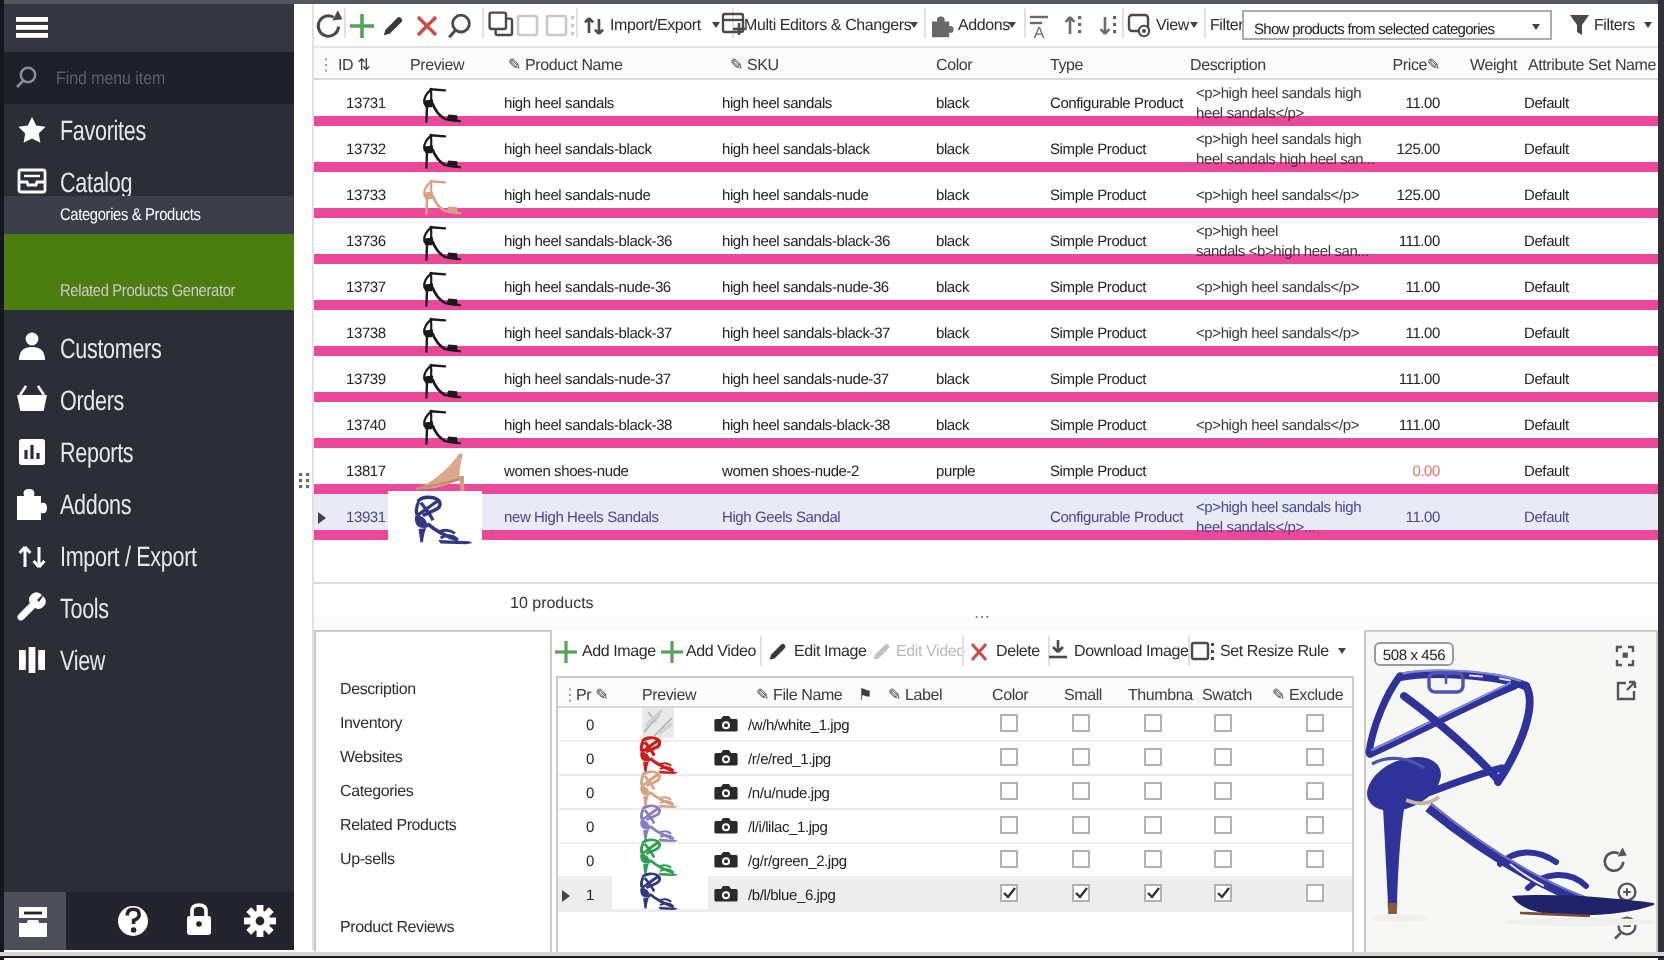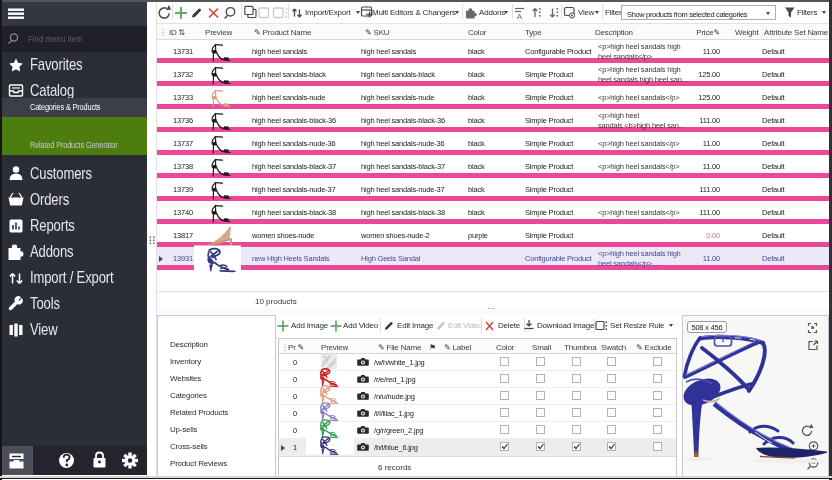--- a/index.html
+++ b/index.html
@@ -3,21 +3,21 @@
 <meta charset="utf-8">
 <style>
 * { margin:0; padding:0; box-sizing:border-box; }
 html,body { width:832px; height:480px; overflow:hidden; }
 body { font-family:"Liberation Sans", sans-serif; position:relative; background:#fff; }
 .abs { position:absolute; }
 
 #sidebar { left:0; top:0; width:147px; height:475px; background:#2b2d37; }
 #sb-top { left:0; top:0; width:147px; height:26px; background:#343641; }
 #sb-search { left:0; top:26px; width:147px; height:26px; background:#1f2029; color:#5d5f6a; font-size:9px; line-height:26px; }
-.sb-item { left:0; width:147px; height:26px; color:#e6e7eb; font-size:17px; line-height:26px; }
+.sb-item { left:0; width:147px; height:26px; color:#e6e7eb; font-size:14px; line-height:26px; }
 .sb-item .lbl { position:absolute; left:30px; top:0; letter-spacing:-0.2px; transform:scaleX(0.77); transform-origin:0 50%; white-space:nowrap; }
 #sb-sub { left:0; top:98px; width:147px; height:57px; background:#4d7c0f; }
 .sb-sub { position:absolute; left:0; width:147px; height:19px; color:#c9cad1; font-size:8.5px; line-height:19px; letter-spacing:-0.2px; }
 .sb-sub span { position:absolute; left:30px; transform:scaleX(0.87); transform-origin:0 50%; white-space:nowrap; }
 #sb-sel { top:0; background:#3c3e4a; color:#fff; }
 #sb-sel:before { content:""; position:absolute; left:0; top:0; width:2px; height:19px; background:#e8e8ec; }
 #sb-bottom { left:0; top:446px; width:147px; height:29px; background:#23242d; }
 #sb-bsel { left:0; top:446px; width:33px; height:29px; background:#4c4e59; }
 
 #edge-top { left:0; top:0; width:832px; height:2px; background:#54565e; }
@@ -269,23 +269,20 @@
       <span>Websites</span>
     </div>
   <div class="tab" style="top:71px;">
       <span>Categories</span>
     </div>
   <div class="tab" style="top:88px;">
       <span>Related Products</span>
     </div>
   <div class="tab" style="top:105px;">
       <span>Up-sells</span>
-    </div>
-  <div class="tab" style="top:122px;">
-      <span>Cross-sells</span>
     </div>
   <div class="tab" style="top:139px;">
       <span>Product Reviews</span>
     </div>
 </div>
 
 <div id="btb" class="abs"></div>
 <span class="tbl abs" style="left:291px;top:321px;">Add Image</span>
 <span class="tbl abs" style="left:343px;top:321px;">Add Video</span>
 <div class="tbsep abs" style="left:380px;top:318px;"></div>
@@ -376,23 +373,20 @@
         <svg width="9" height="9" viewBox="0 0 9 9" style="position:absolute;left:-1px;top:-1px;">
           <path d="M2 4.5 L4 6.5 L7.5 2" stroke="#333" stroke-width="1.2" fill="none"></path>
         </svg>
       </span>
       <span class="cb" style="left:328px;">
         <svg width="9" height="9" viewBox="0 0 9 9" style="position:absolute;left:-1px;top:-1px;">
           <path d="M2 4.5 L4 6.5 L7.5 2" stroke="#333" stroke-width="1.2" fill="none"></path>
         </svg>
       </span>
       <span class="cb" style="left:373.5px;"></span>
-    </div>
-  <div id="bstat">
-      <span style="position:absolute;left:99px;top:6px;">6 records</span>
     </div>
 </div>
 
 <div id="imgpanel" class="abs"></div>
 <div id="dimbox" class="abs" style="left:687px;top:321px;">508 x 456</div>
 <svg class="abs" style="left:0;top:0;" width="832" height="480" viewBox="0 0 832 480">
 <defs>
 <g id="sandal">
       <path d="M4.3 0.6 L11.5 1.2" stroke-width="1.2" fill="none" stroke-linecap="round"></path>
       <path d="M4.5 0.8 C2.3 2.6 0.9 5.2 1.1 7.2 C1.2 8.6 2.6 9.2 3.8 8.2 C4.6 7.4 4.8 4.5 4.5 0.8 Z" stroke-width="1.1" fill="none"></path>

